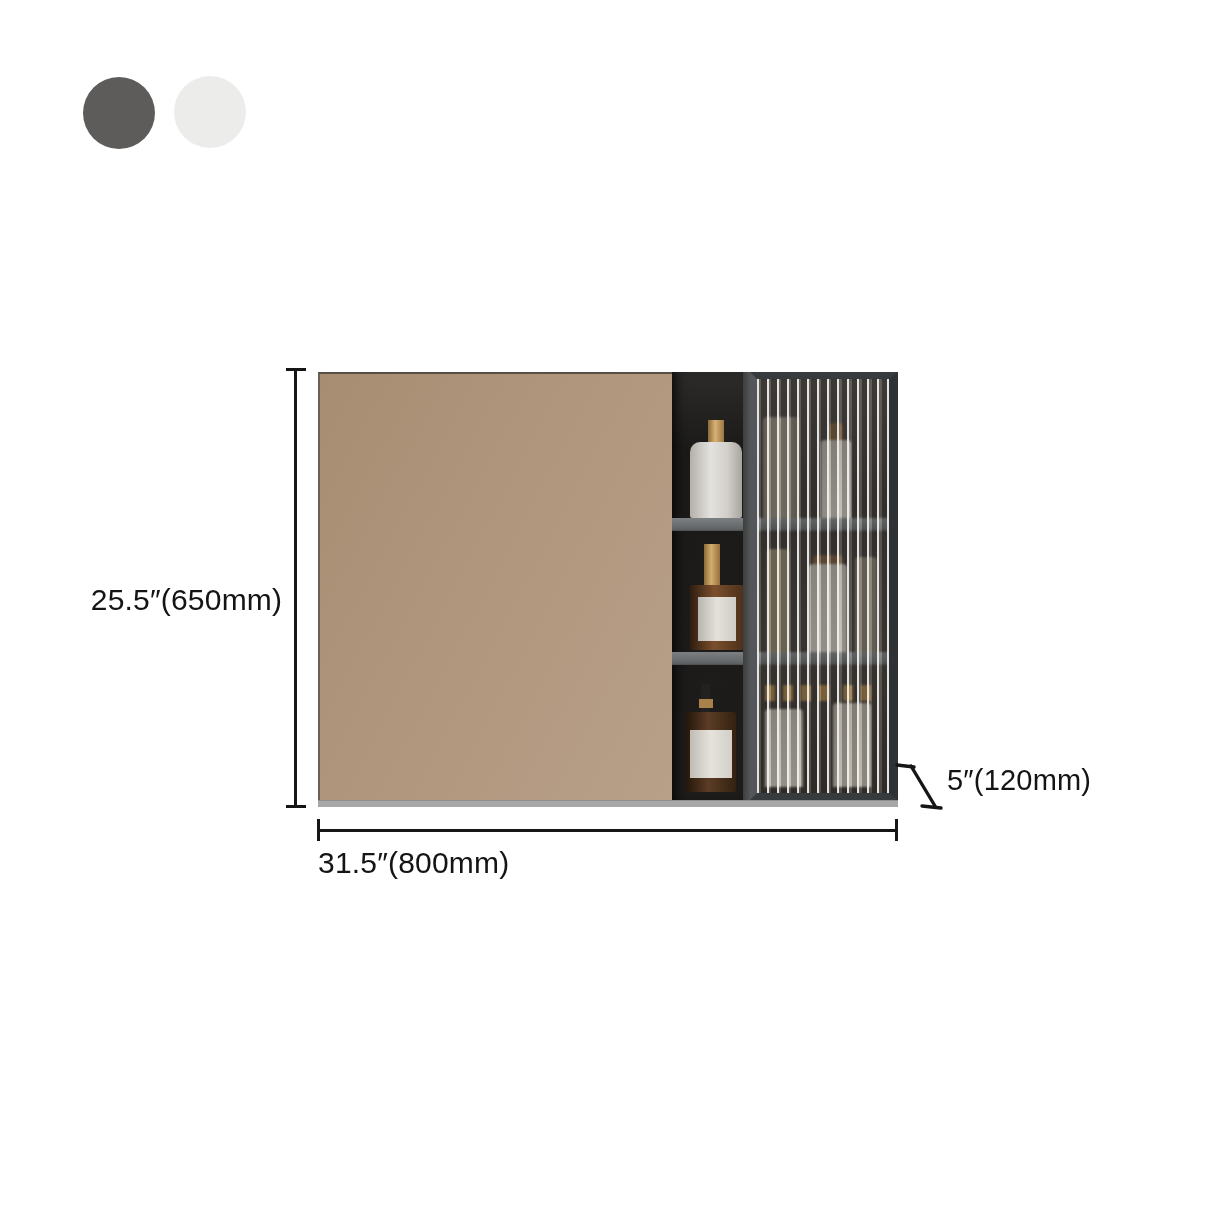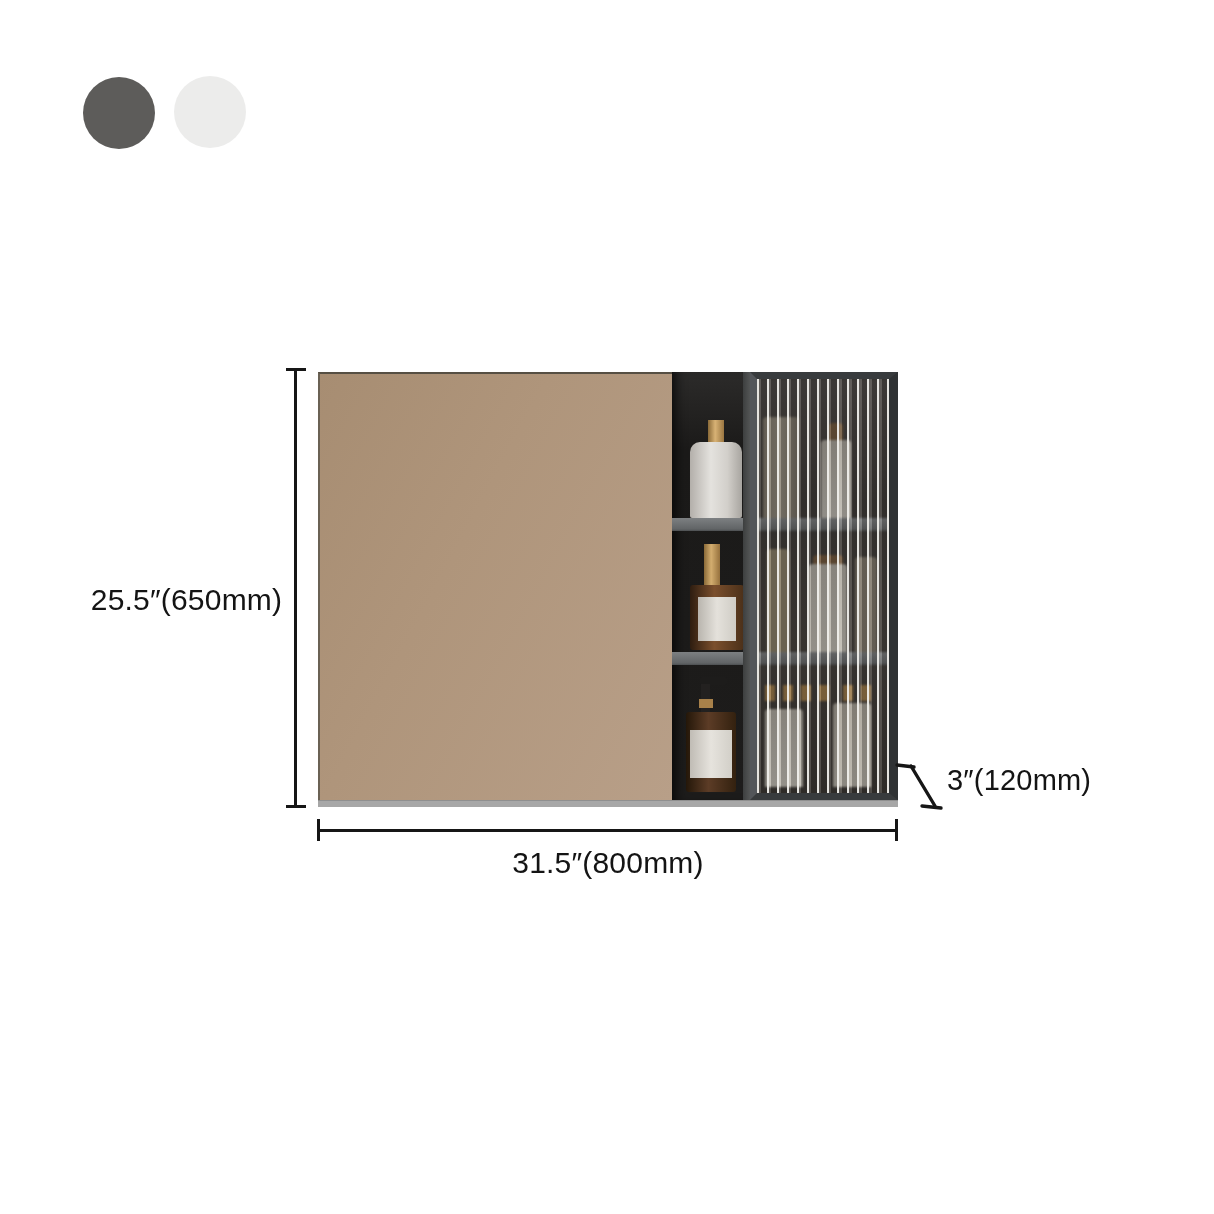--- a/index.html
+++ b/index.html
@@ -118,21 +118,21 @@
   .v-cap.top{top:368px;} .v-cap.bot{top:805px;}
   .h-line{left:318px;top:829px;width:580px;height:3px;}
   .h-cap{width:3px;height:22px;top:819px;}
   .h-cap.left{left:317px;} .h-cap.right{left:895px;}
 
   .dim-label{
     position:absolute;font-size:30px;line-height:33px;font-weight:500;
     letter-spacing:0.2px;color:#141414;white-space:nowrap;
   }
   .height-label{left:88px;top:583px;width:197px;text-align:center;}
-  .width-label{left:318px;top:846px;width:580px;text-align:center;}
+  .width-label{left:318px;top:846px;width:580px;text-align:left;}
   .depth-label{left:947px;top:764px;font-size:29px;}
   .depth-mark{position:absolute;left:888px;top:752px;width:64px;height:66px;}
 </style>
 </head>
 <body>
 
 <div class="canvas">
 
   <div class="swatch dark"></div>
   <div class="swatch light"></div>
@@ -193,15 +193,15 @@
   <div class="dim-line h-line"></div>
   <div class="dim-line h-cap left"></div>
   <div class="dim-line h-cap right"></div>
   <div class="dim-label width-label">31.5″(800mm)</div>
 
   <svg class="depth-mark" viewBox="0 0 64 66">
     <line x1="9" y1="13" x2="26" y2="15" stroke="#161616" stroke-width="3.4" stroke-linecap="round"></line>
     <line x1="23" y1="14" x2="47" y2="54" stroke="#161616" stroke-width="3.4" stroke-linecap="round"></line>
     <line x1="34" y1="54" x2="53" y2="56" stroke="#161616" stroke-width="3.4" stroke-linecap="round"></line>
   </svg>
-  <div class="dim-label depth-label">3″(120mm)</div>
+  <div class="dim-label depth-label">5″(120mm)</div>
 
 </div>
 
 </body></html>

